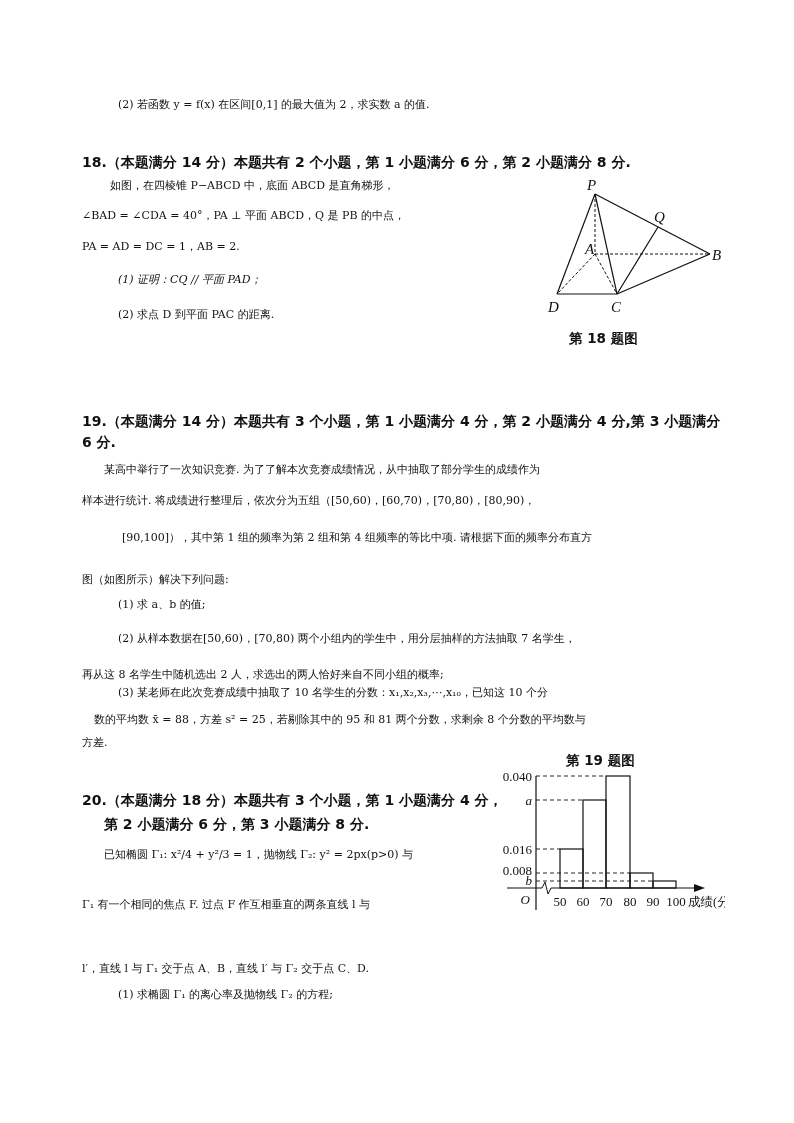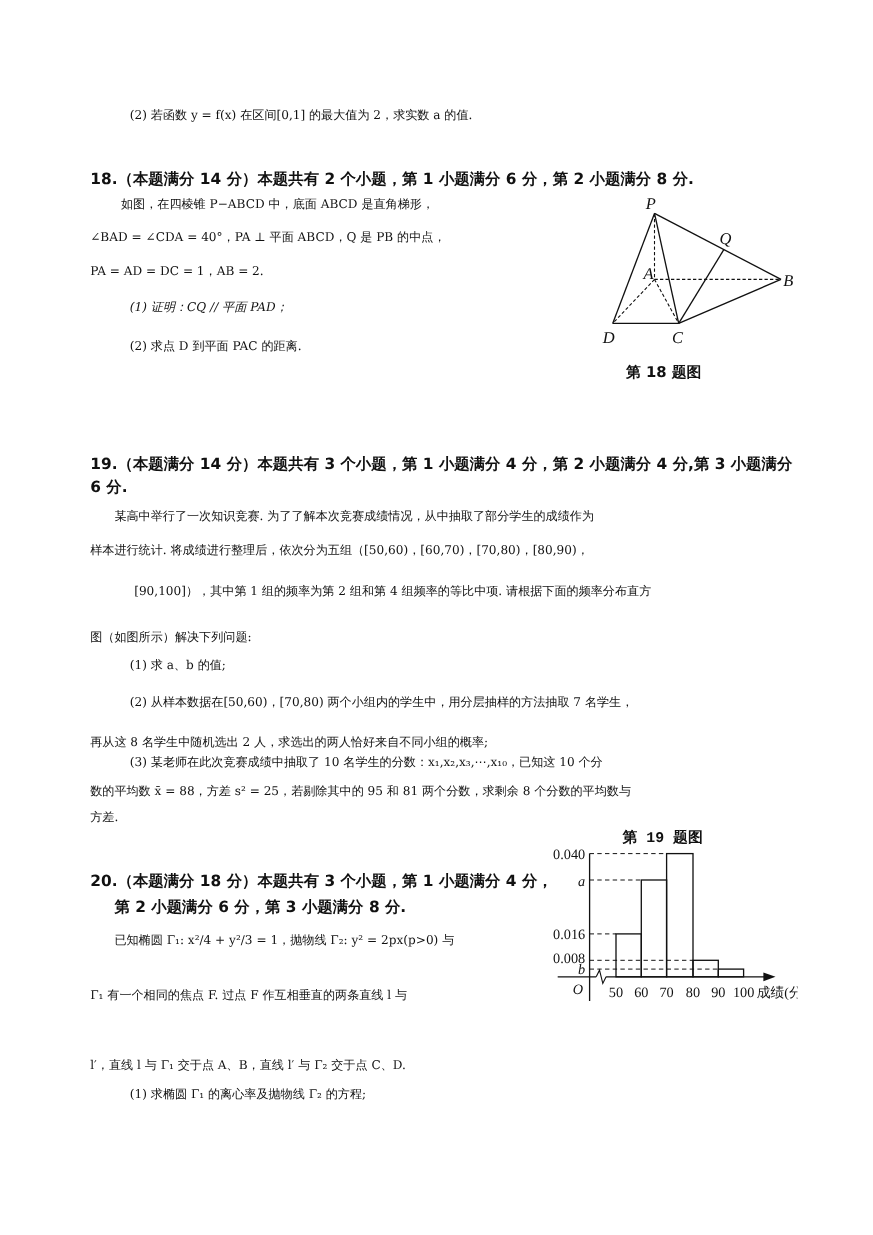--- a/index.html
+++ b/index.html
@@ -53,24 +53,24 @@
 <div class="abs bold" style="left:82px; top:413px;">19.（本题满分 14 分）本题共有 3 个小题，第 1 小题满分 4 分，第 2 小题满分 4 分,第 3 小题满分</div>
 <div class="abs bold" style="left:82px; top:434px;text-align:center;">6 分.</div>
 <div class="abs txt" style="left:104px; top:460px;">某高中举行了一次知识竞赛. 为了了解本次竞赛成绩情况，从中抽取了部分学生的成绩作为</div>
 <div class="abs txt" style="left:82px; top:491px;">样本进行统计. 将成绩进行整理后，依次分为五组（[50,60)，[60,70)，[70,80)，[80,90)，</div>
 <div class="abs txt" style="left:82px; top:528px;margin-left:40px;">[90,100]），其中第 1 组的频率为第 2 组和第 4 组频率的等比中项. 请根据下面的频率分布直方</div>
 <div class="abs txt" style="left:82px; top:570px;">图（如图所示）解决下列问题:</div>
 <div class="abs txt" style="left:118px; top:595px;">(1) 求 a、b 的值;</div>
 <div class="abs txt" style="left:118px; top:629px;">(2) 从样本数据在[50,60)，[70,80) 两个小组内的学生中，用分层抽样的方法抽取 7 名学生，</div>
 <div class="abs txt" style="left:82px; top:665px;">再从这 8 名学生中随机选出 2 人，求选出的两人恰好来自不同小组的概率;</div>
 <div class="abs txt" style="left:118px; top:683px;">(3) 某老师在此次竞赛成绩中抽取了 10 名学生的分数：x₁,x₂,x₃,⋯,x₁₀，已知这 10 个分</div>
-<div class="abs txt" style="left:82px; top:710px;">数的平均数 x̄ = 88，方差 s² = 25，若剔除其中的 95 和 81 两个分数，求剩余 8 个分数的平均数与</div>
+<div class="abs txt" style="left:94px; top:710px;">数的平均数 x̄ = 88，方差 s² = 25，若剔除其中的 95 和 81 两个分数，求剩余 8 个分数的平均数与</div>
 <div class="abs txt" style="left:82px; top:733px;">方差.</div>
 
-<div class="abs cap" style="left:566px; top:752px;font-family:Liberation Mono, monospace;">第 19 题图</div>
+<div class="abs cap" style="left:566px; top:752px;">第 19 题图</div>
 <svg class="abs" style="left:485px; top:770px;" width="240" height="150">
 
   <line x1="51" y1="6" x2="51" y2="140" stroke="#111" stroke-width="1.2"></line>
 
   <line x1="22" y1="118" x2="57" y2="118" stroke="#111" stroke-width="1.2"></line>
   <path d="M57 118 l3 -6 l3 12 l3 -6" stroke="#111" stroke-width="1" fill="none"></path>
   <line x1="66" y1="118" x2="214" y2="118" stroke="#111" stroke-width="1.2"></line>
   <polygon points="220,118 209,114 209,122" fill="#111"></polygon>
 
   <g stroke="#111" stroke-width="0.9" stroke-dasharray="4,3">

